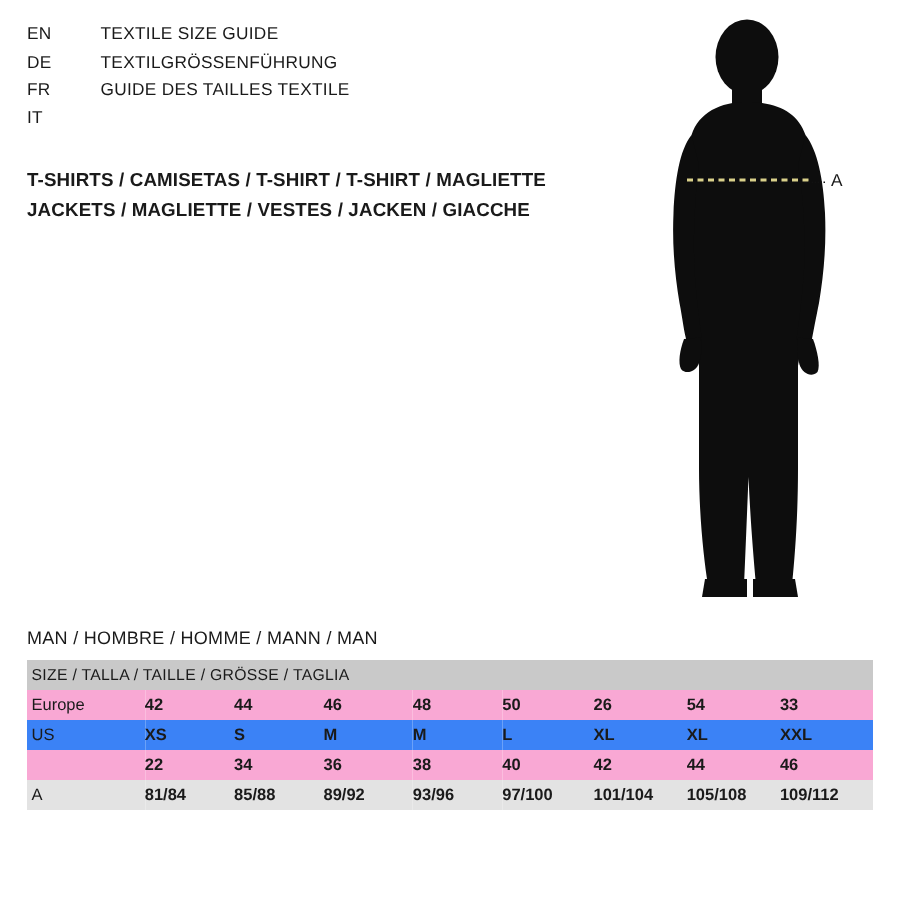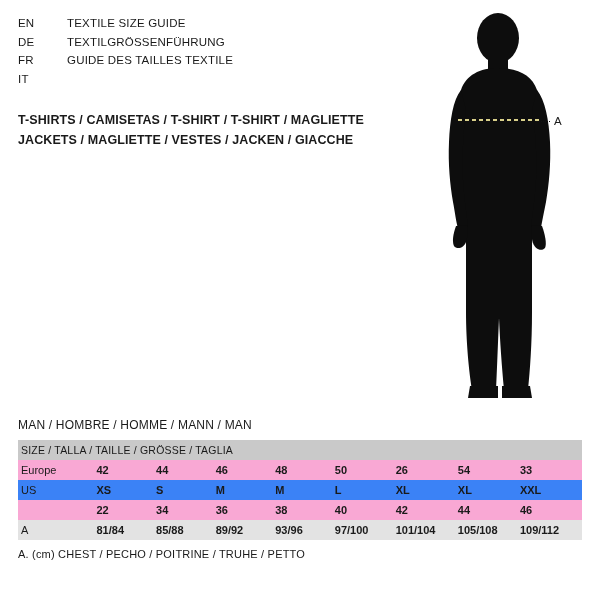--- a/index.html
+++ b/index.html
@@ -273,15 +273,14 @@
         <td class="val">89/92</td>
         <td class="val">93/96</td>
         <td class="val">97/100</td>
         <td class="val">101/104</td>
         <td class="val">105/108</td>
         <td class="val">109/112</td>
       </tr>
     </tbody>
   </table>
 
-  <div class="footnote">A. (cm) CHEST / PECHO / POITRINE / TRUHE / PETTO</div>
 
 </div>
 
 </body></html>

